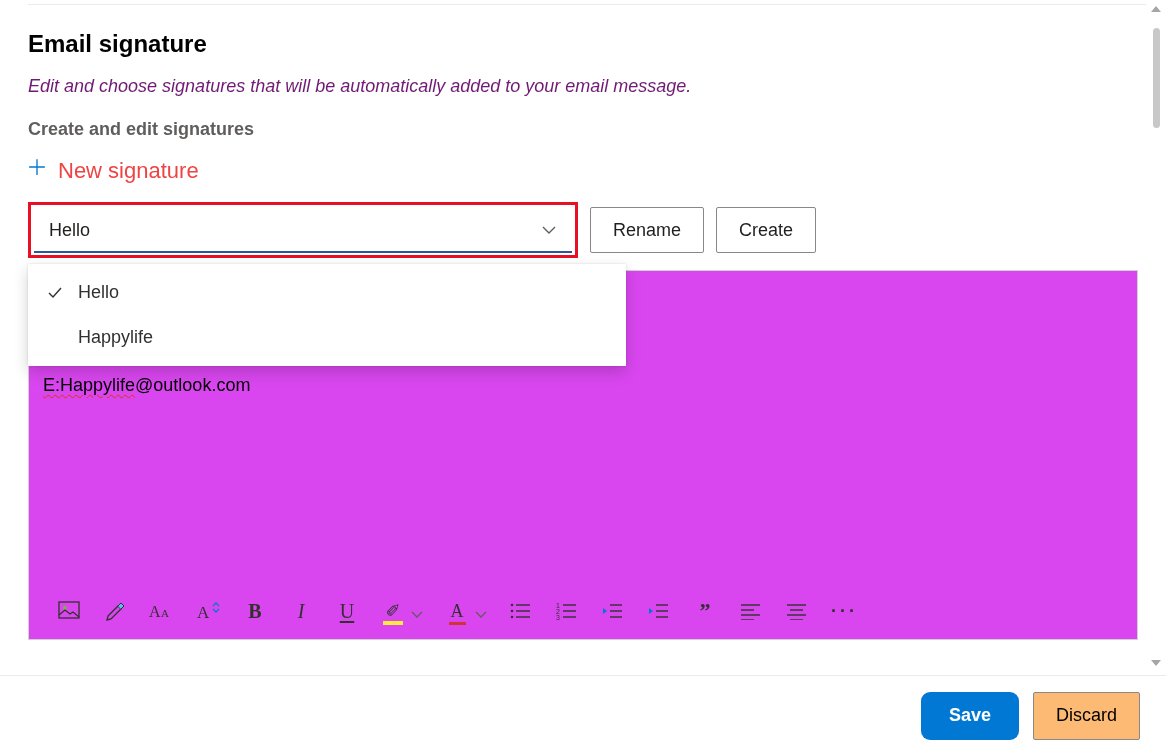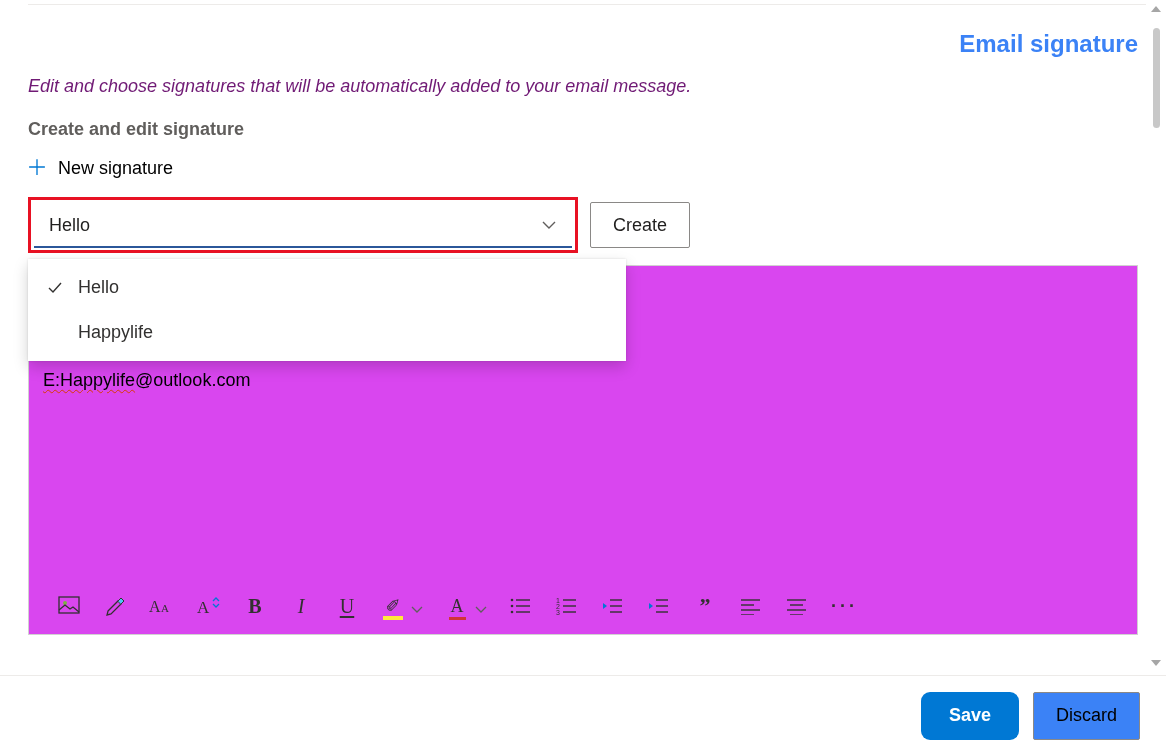--- a/index.html
+++ b/index.html
@@ -21,42 +21,41 @@
       background: #edebe9;
     }
     .content-wrap {
       padding: 30px 28px 0 28px;
       height: 665px;
       overflow: hidden;
     }
     .page-title {
       font-size: 24px;
       font-weight: 600;
-      color: #3b82f6;
+      color: #000000;
       margin-bottom: 18px;
-      text-align: right;
     }
     .description {
       font-size: 18px;
       color: #701a75;
       margin-bottom: 22px;
       font-style: italic;
     }
     .section-label {
       font-size: 18px;
       font-weight: 600;
       color: #605e5c;
       margin-bottom: 18px;
     }
     .new-sig-link {
       display: inline-flex;
-      align-items: flex-end;
+      align-items: flex-start;
       gap: 12px;
-      color: #000000;
-      font-size: 18px;
+      color: #ef4444;
+      font-size: 22px;
       cursor: pointer;
       margin-bottom: 18px;
     }
     .plus-icon {
       font-size: 20px;
       font-weight: 300;
       line-height: 1;
     }
     .row-controls {
       display: flex;
@@ -223,21 +222,21 @@
       border: none;
       padding: 0 28px;
       font-size: 18px;
       font-weight: 600;
       height: 48px;
       border-radius: 9px;
       cursor: pointer;
     }
     .btn-secondary {
       border: 1px solid #8a8886;
-      background: #3b82f6;
+      background: #fdba74;
       font-size: 18px;
       padding: 0 22px;
       height: 48px;
       border-radius: 2px;
       cursor: pointer;
     }
   </style>
 </head>
 <body>
 
@@ -245,21 +244,21 @@
 
 <div class="scroll-track">
   <div class="scroll-arrow scroll-up"></div>
   <div class="scroll-thumb"></div>
   <div class="scroll-arrow scroll-down"></div>
 </div>
 
 <div class="content-wrap">
   <h1 class="page-title">Email signature</h1>
   <p class="description">Edit and choose signatures that will be automatically added to your email message.</p>
-  <div class="section-label">Create and edit signature</div>
+  <div class="section-label">Create and edit signatures</div>
 
   <div class="new-sig-link">
     <span class="plus-icon">
       <svg width="18" height="18" viewBox="0 0 16 16">
           <path d="M8 1v14M1 8h14" stroke="#0078d4" stroke-width="1.2" fill="none"></path>
         </svg>
     </span>
     <span>New signature</span>
   </div>
 
@@ -283,20 +282,21 @@
           </span>
           <span>Hello</span>
         </div>
         <div class="dropdown-item">
           <span class="check-slot"></span>
           <span>Happylife</span>
         </div>
       </div>
     </div>
 
+    <button class="btn">Rename</button>
     <button class="btn">Create</button>
   </div>
 
   <div class="editor-box">
     <div class="editor-body">
       <div class="invisible-area"></div>
       <div>P:123456789</div>
       <div><span class="spellerr">E:Happylife</span><span>@outlook.com</span></div>
     </div>
 

